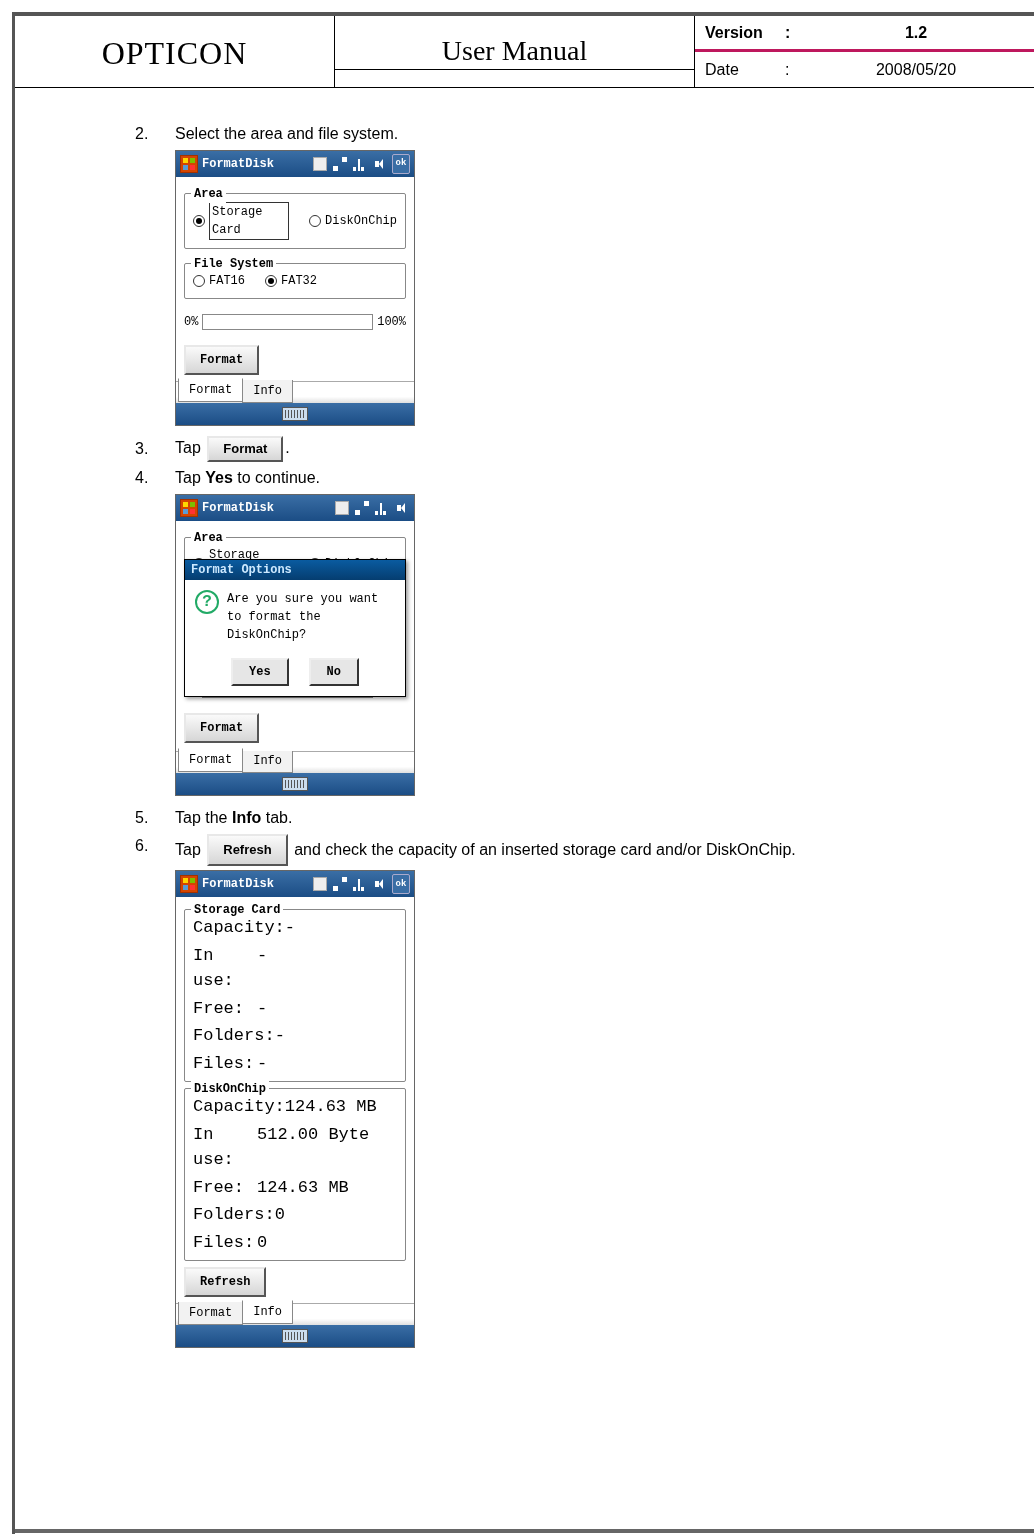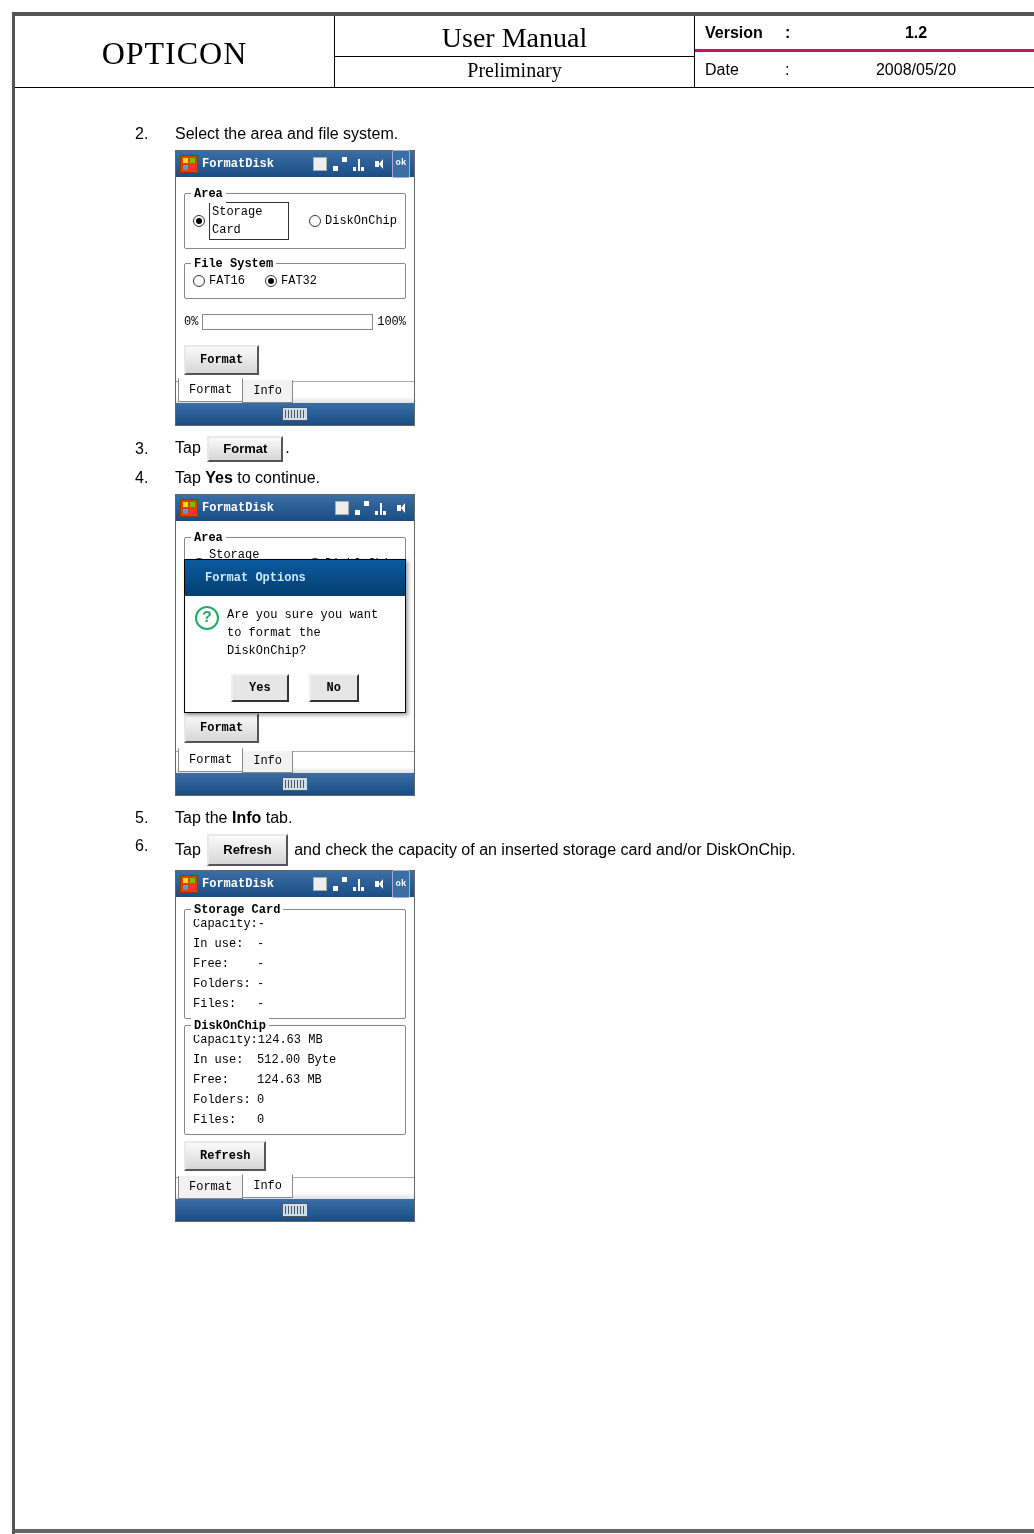--- a/index.html
+++ b/index.html
@@ -161,21 +161,21 @@
     content:""; position:absolute; left:2px; top:4px;
     width:4px; height:6px; background:#fff;
   }
   .tray-icon.sound::after {
     content:""; position:absolute; left:6px; top:2px;
     border-top:5px solid transparent;
     border-bottom:5px solid transparent;
     border-right:4px solid #fff;
   }
   .ok-btn {
-    width: 18px; height: 28px;
+    width: 18px; height: 20px;
     background: #3a6ea5;
     border: 1px solid #aac;
     color: #fff;
     font-size: 9px;
     font-weight: bold;
     display: inline-flex;
     align-items: center; justify-content: center;
     border-radius: 2px;
   }
   .pda-body {
@@ -299,27 +299,27 @@
     position: relative;
   }
   .modal-dialog {
     position: absolute;
     top: 38px; left: 8px; right: 8px;
     border: 1px solid #000;
     background: #fff;
     box-shadow: 2px 2px 4px rgba(0,0,0,0.4);
   }
   .modal-title {
-    height: 36px;
+    height: 20px;
     background: linear-gradient(to bottom, #0a5ba0, #053d70);
     color: #cde9ff;
     font-weight: bold;
     font-size: 12px;
     display: flex; align-items: center;
-    padding: 0 20px;
+    padding: 0 6px;
   }
   .modal-body {
     padding: 10px 10px 10px 10px;
     display: flex;
     gap: 8px;
     align-items: flex-start;
   }
   .q-icon {
     width: 24px; height: 24px;
     border: 2px solid #2a6;
@@ -329,21 +329,21 @@
     flex: 0 0 24px;
   }
   .modal-btns {
     display: flex; gap: 20px; justify-content: center;
     padding: 4px 0 10px 0;
   }
 
   
   .info-row {
     display: flex;
-    font-size: 12px;
+    font-size: 17px;
     padding: 1px 0;
   }
   .info-row .ilabel { flex: 0 0 64px; }
   .info-row .ival { flex: 1; }
 
   .fieldset.tight { margin-bottom: 6px; padding-top: 4px; padding-bottom: 4px; }
 
   .page-number {
     position: absolute;
     bottom: 14px;
@@ -364,21 +364,20 @@
 <body>
 
 <div class="page-border">
 
   <div class="doc-header">
     <div class="dh-cell dh-logo">
       <span>OPTICON</span>
     </div>
     <div class="dh-cell dh-title">
       <div class="t1">User Manual</div>
-      <div class="t2">Preliminary</div>
     </div>
     <div class="dh-cell dh-meta">
       <div class="dh-meta-row">
         <div class="mlabel">Version</div>
         <div class="mcolon">:</div>
         <div class="mval">1.2</div>
       </div>
       <div class="dh-meta-row">
         <div class="mlabel">Date</div>
         <div class="mcolon">:</div>

